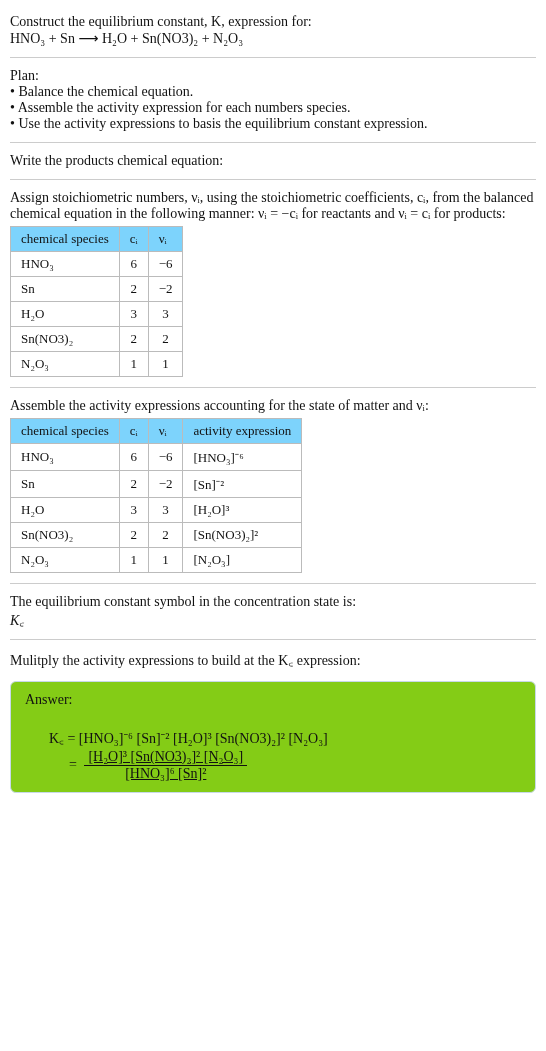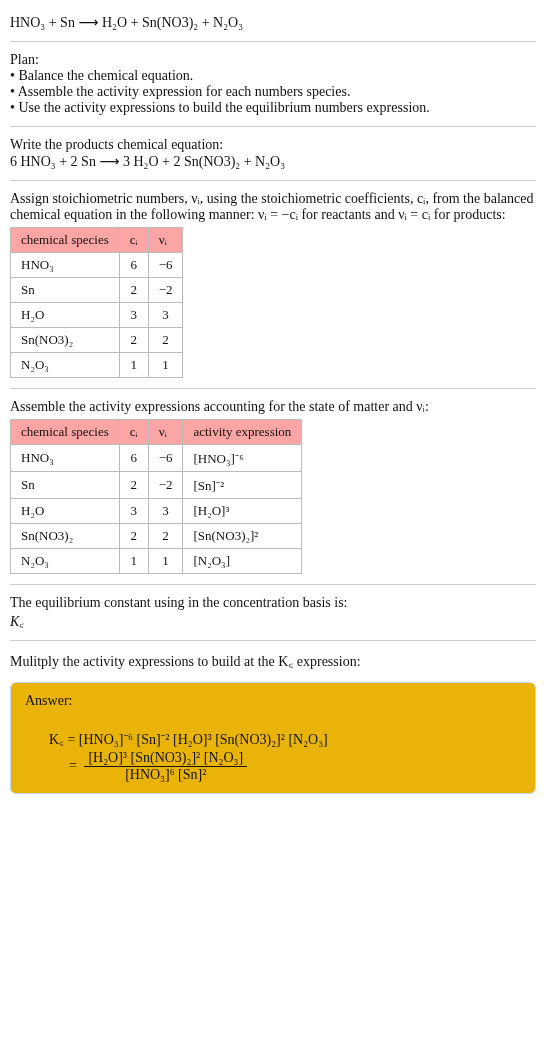--- a/index.html
+++ b/index.html
@@ -29,63 +29,64 @@
     font-size: 13px;
   }
   th, td {
     border: 1px solid #bbb;
     padding: 4px 10px;
     text-align: left;
     vertical-align: middle;
   }
   th {
     font-weight: normal;
-    background: #fca5a5;
+    background: #7dd3fc;
   }
   td.num {
     text-align: center;
   }
   .answer-box {
-    background: #eab308;
+    background: #84cc16;
     border: 1px solid #c8d9e8;
     border-radius: 6px;
     padding: 10px 14px;
     margin-top: 6px;
   }
   .frac {
     display: inline-block;
     text-align: center;
     vertical-align: middle;
     margin: 0 4px;
   }
   .frac .num, .frac .den {
     display: block;
     padding: 0 4px;
+    text-decoration: underline;
   }
   .frac .num { border-bottom: 1px solid #111; }
 </style>
 </head>
 <body>
 
 <div class="section">
+  <div>Construct the equilibrium constant, K, expression for:</div>
   <div>HNO₃ + Sn ⟶ H₂O + Sn(NO3)₂ + N₂O₃</div>
 </div>
 <hr>
 
 <div class="section">
   <div>Plan:</div>
   <div>• Balance the chemical equation.</div>
   <div>• Assemble the activity expression for each numbers species.</div>
-  <div>• Use the activity expressions to build the equilibrium numbers expression.</div>
+  <div>• Use the activity expressions to basis the equilibrium constant expression.</div>
 </div>
 <hr>
 
 <div class="section">
   <div>Write the products chemical equation:</div>
-  <div>6 HNO₃ + 2 Sn ⟶ 3 H₂O + 2 Sn(NO3)₂ + N₂O₃</div>
 </div>
 <hr>
 
 <div class="section">
   <div>Assign stoichiometric numbers, νᵢ, using the stoichiometric coefficients, cᵢ, from the balanced chemical equation in the following manner: νᵢ = −cᵢ for reactants and νᵢ = cᵢ for products:</div>
   <table>
     <tbody>
         <tr>
       <th>chemical species</th>
       <th>cᵢ</th>
@@ -160,21 +161,21 @@
       <td class="num">1</td>
       <td class="num">1</td>
       <td>[N₂O₃]</td>
     </tr>
   </tbody>
     </table>
 </div>
 <hr>
 
 <div class="section">
-  <div>The equilibrium constant using in the concentration basis is:</div>
+  <div>The equilibrium constant symbol in the concentration state is:</div>
   <div class="ital">K꜀</div>
 </div>
 <hr>
 
 <div class="section">
   <div>Mulitply the activity expressions to build at the K꜀ expression:</div>
 </div>
 
 <div class="answer-box">
   <div>Answer:</div>

